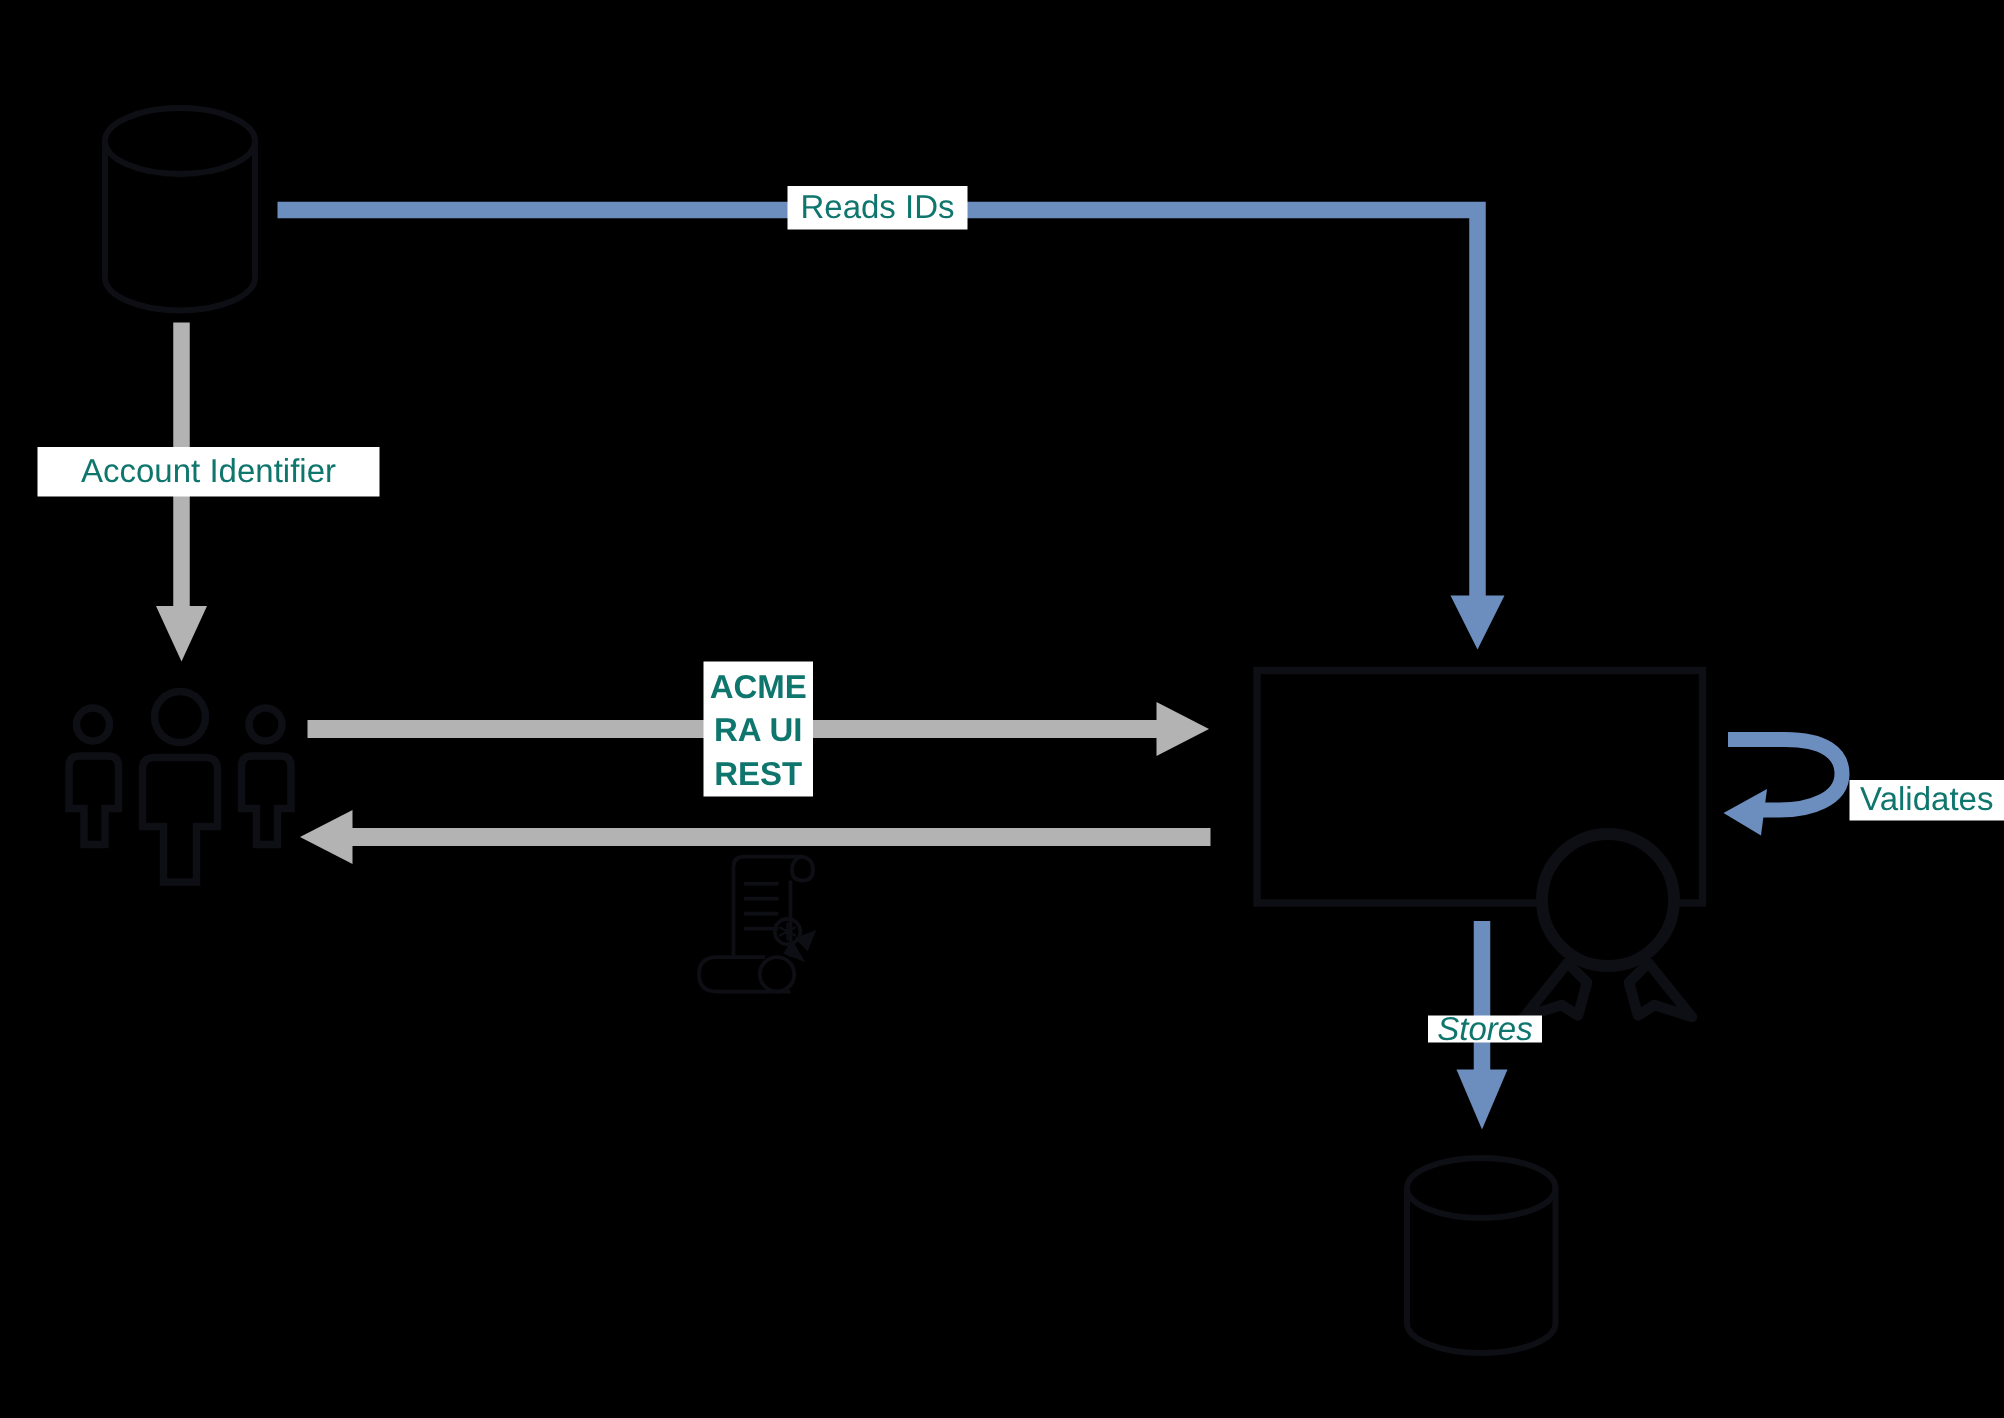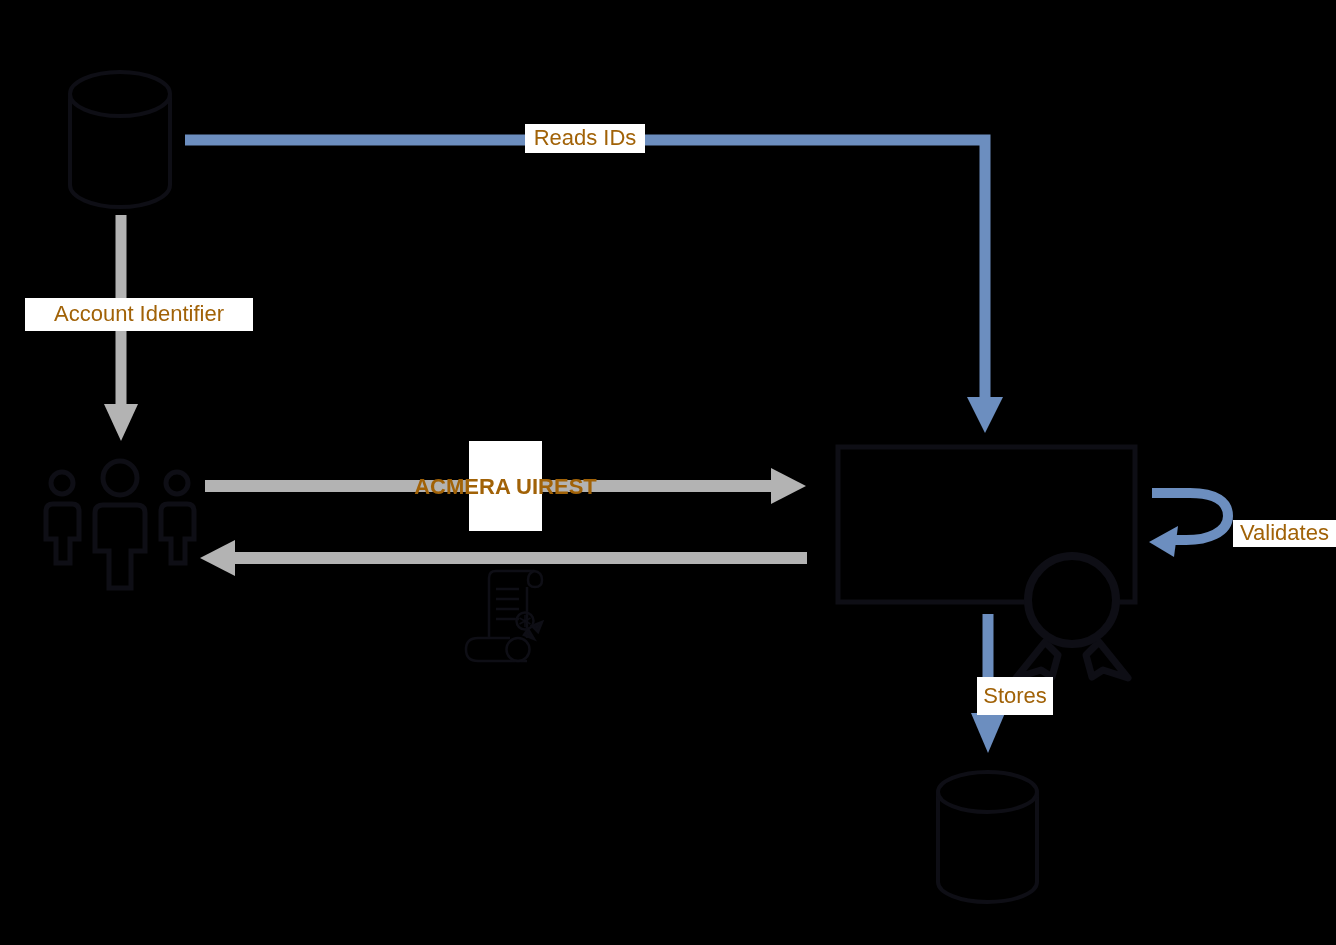--- a/index.html
+++ b/index.html
@@ -2,30 +2,30 @@
 <html><head>
 <meta charset="utf-8">
 <style>
   html,body{margin:0;padding:0;background:#000;}
   #canvas{
     position:relative;width:1336px;height:945px;background:#000000;
     overflow:hidden;font-family:"Liberation Sans",sans-serif;
   }
   #shapes{position:absolute;left:0;top:0;}
   .lbl{
-    position:absolute;background:#ffffff;color:#a16207;
+    position:absolute;background:#ffffff;color:#0f766e;
     display:flex;align-items:center;justify-content:center;
     font-size:22px;white-space:nowrap;line-height:1.2;
   }
   #lbl-reads{left:525px;top:124px;width:120px;height:29px;}
   #lbl-account{left:25px;top:298px;width:228px;height:33px;}
   #lbl-acme{left:469px;top:441px;width:73px;height:90px;font-weight:bold;
-            flex-direction:row;text-align:center;line-height:29px;}
+            flex-direction:column;text-align:center;line-height:29px;}
   #lbl-validates{left:1233px;top:520px;width:103px;height:27px;}
-  #lbl-stores{left:977px;top:677px;width:76px;height:38px;}
+  #lbl-stores{left:952px;top:677px;width:76px;height:18px;font-style:italic;}
 </style>
 </head>
 <body>
 
 <div id="canvas">
 
   <svg id="shapes" width="1336" height="945" viewBox="0 0 1336 945">
 
     <g fill="none" stroke="#0e0e15" stroke-width="4">
       <path d="M70,94 a50,22 0 0 1 100,0 l0,91 a50,22 0 0 1 -100,0 z"></path>

